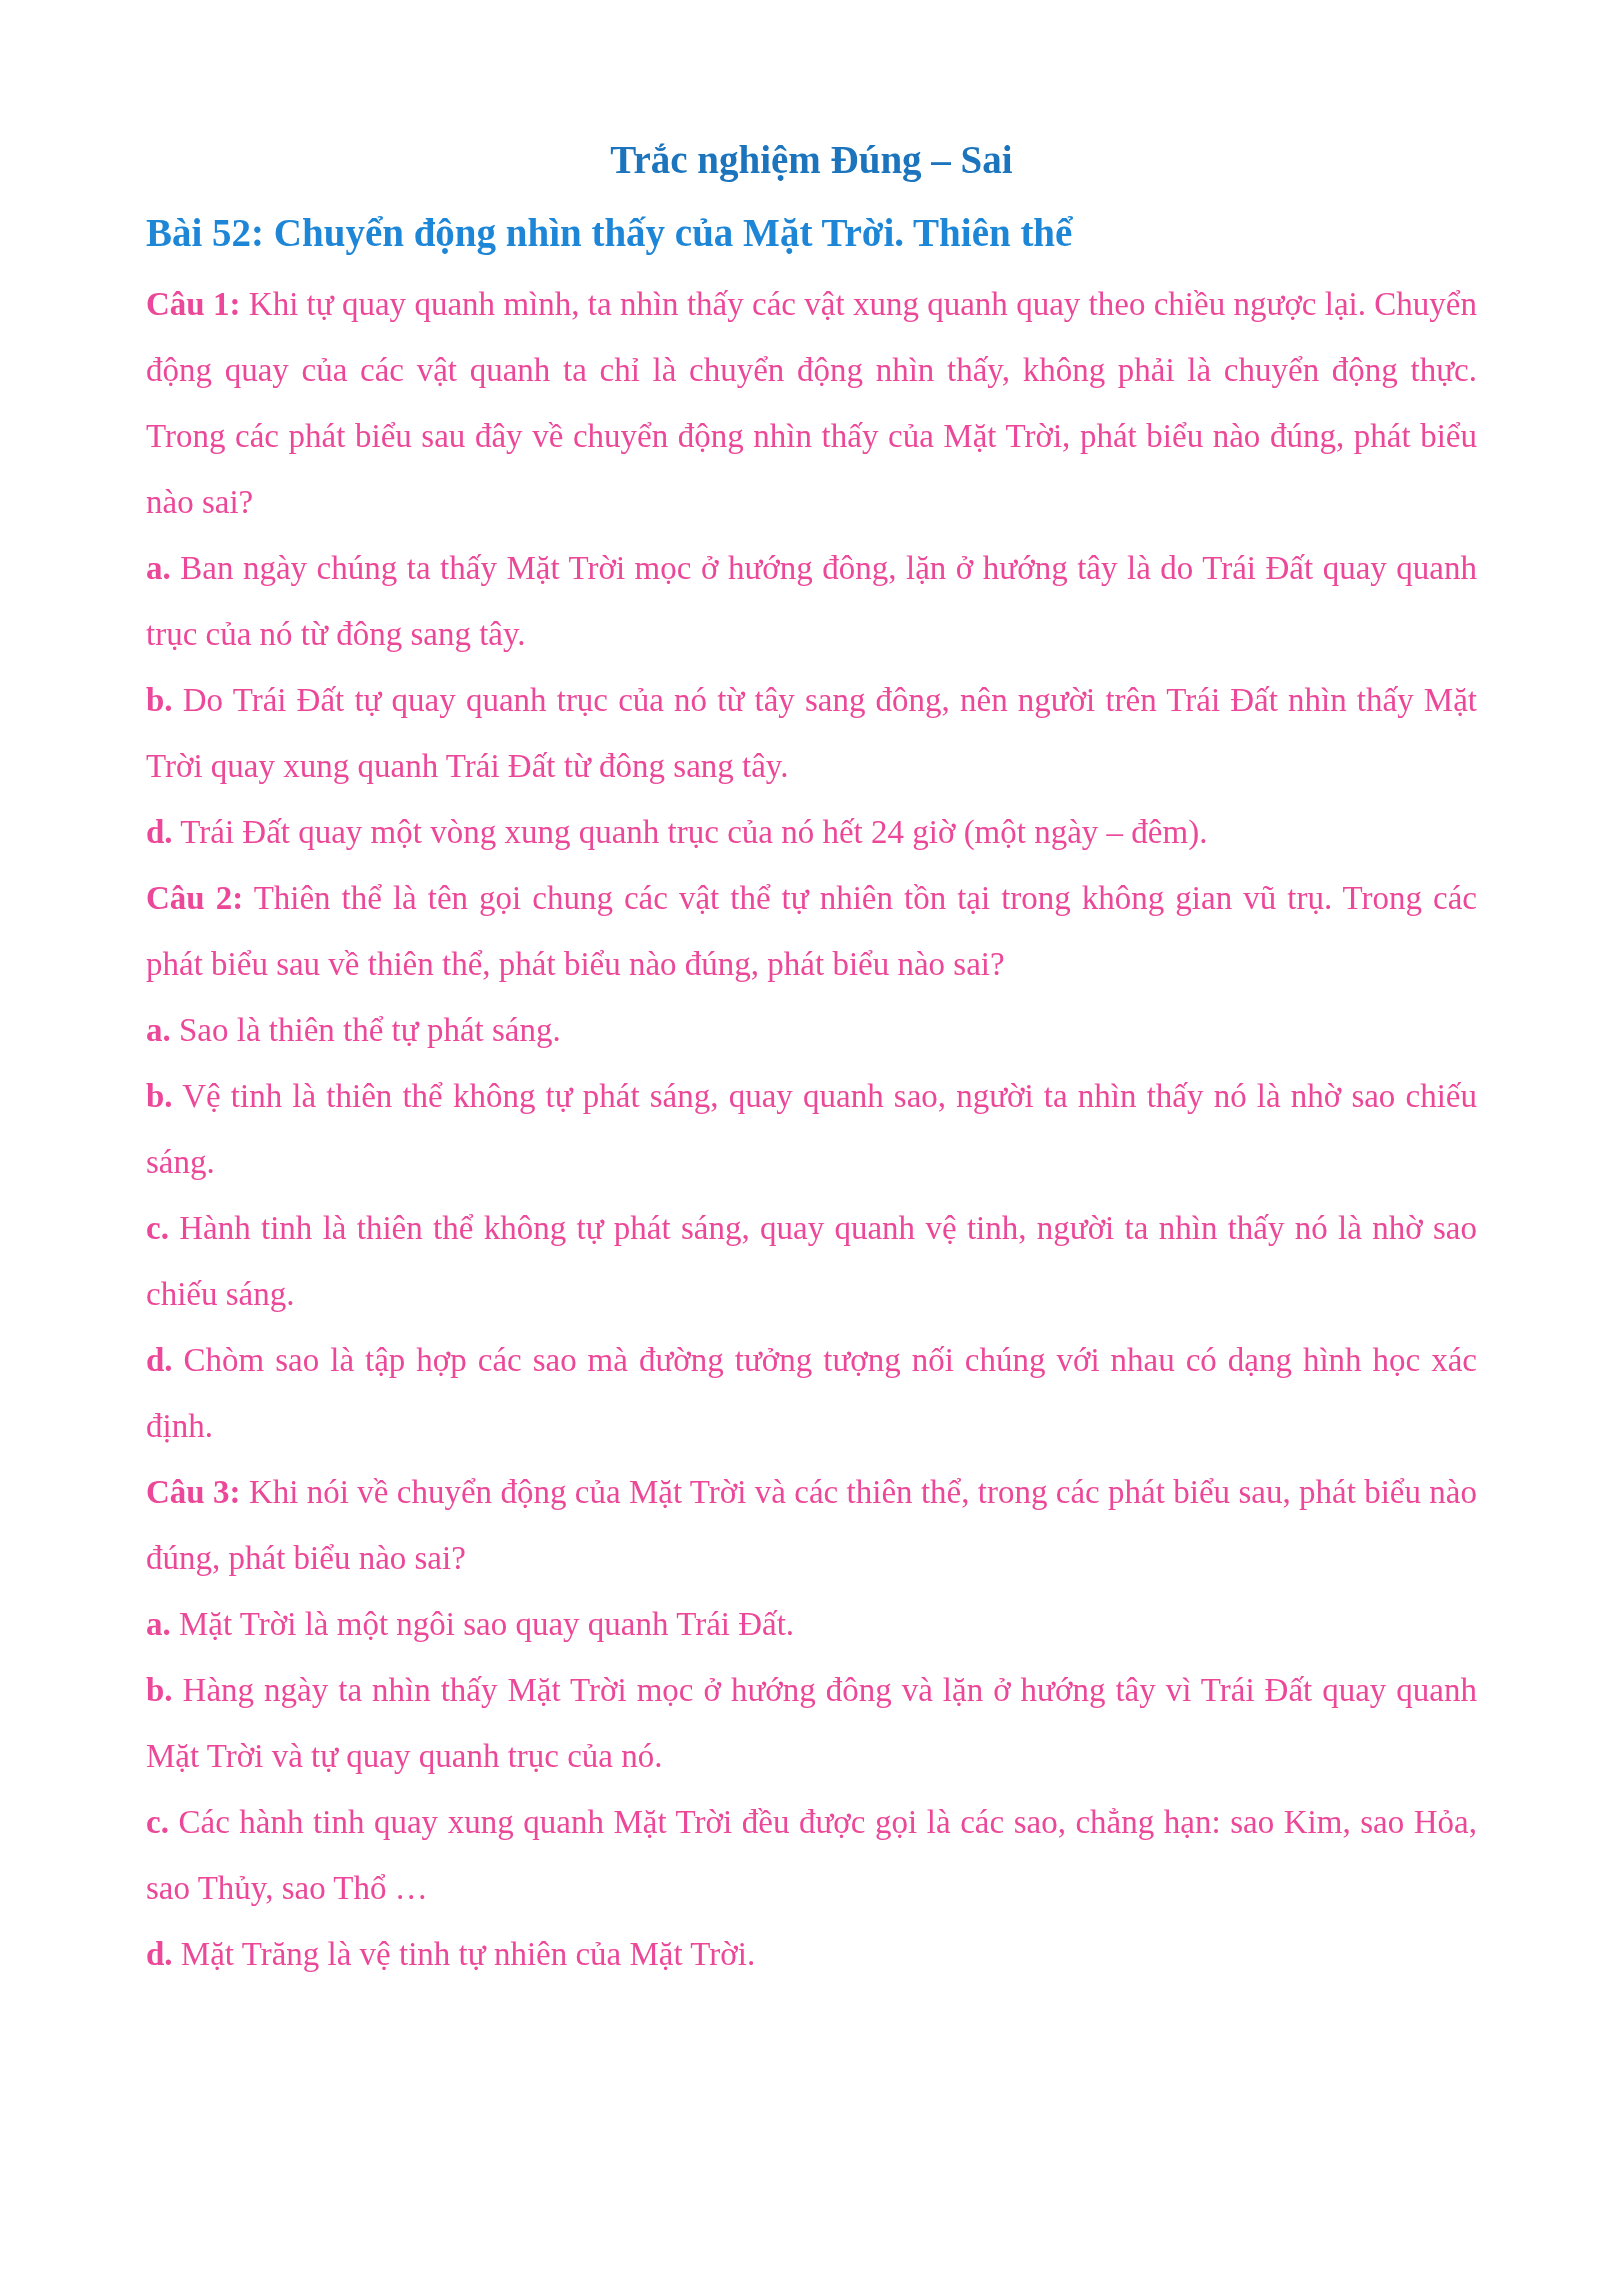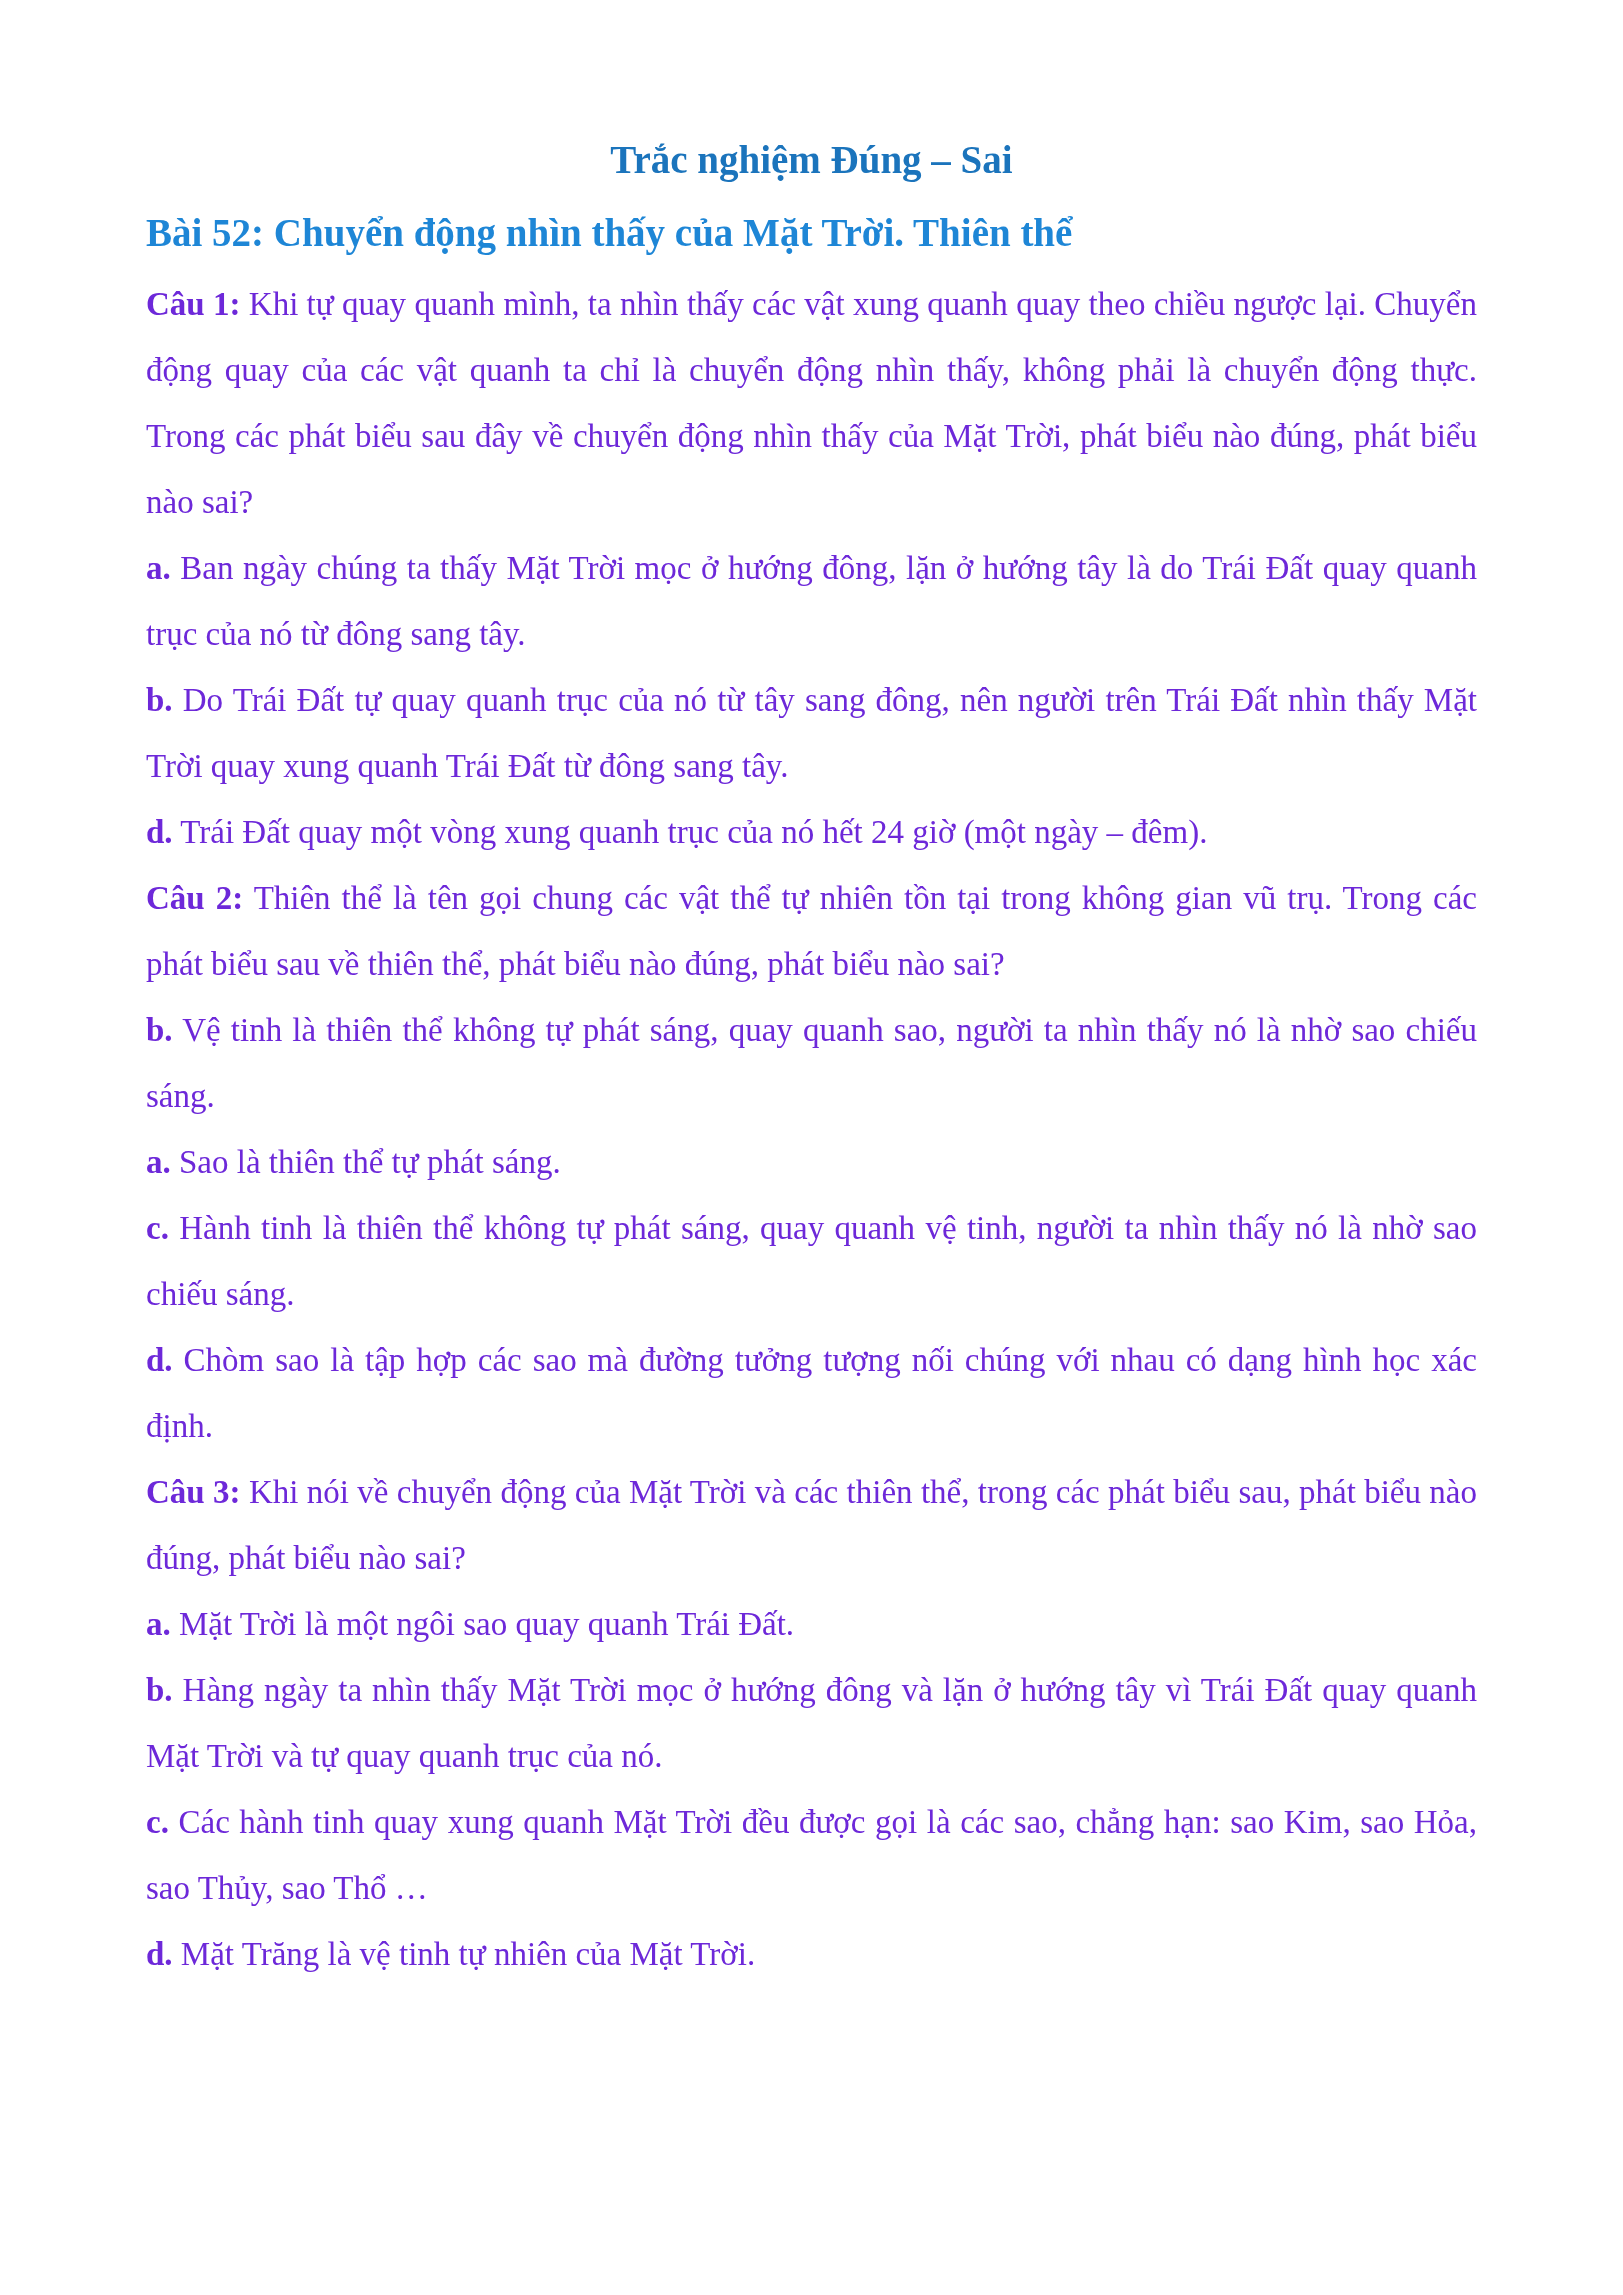--- a/index.html
+++ b/index.html
@@ -31,21 +31,21 @@
     color: #1e86d6;
   }
   .doc-body {
     margin-top: 12.6px;
   }
   .para {
     font-size: 33px;
     line-height: 2.0;
     text-align: justify;
     text-justify: inter-word;
-    color: #6d28d9;
+    color: #ec4899;
   }
   .lead {
     font-weight: bold;
   }
 </style>
 </head>
 <body>
 
 <div class="page">
 
@@ -58,23 +58,23 @@
 
     <p class="para"><span class="lead">a.</span> <span>Ban ngày chúng ta thấy Mặt Trời mọc ở hướng đông, lặn ở hướng tây là do Trái Đất quay quanh trục của nó từ đông sang tây.</span></p>
 
     <p class="para"><span class="lead">b.</span> <span>Do Trái Đất tự quay quanh trục của nó từ tây sang đông, nên người trên Trái Đất nhìn thấy Mặt Trời quay xung quanh Trái Đất từ đông sang tây.</span></p>
 
 
     <p class="para"><span class="lead">d.</span> <span>Trái Đất quay một vòng xung quanh trục của nó hết 24 giờ (một ngày – đêm).</span></p>
 
     <p class="para"><span class="lead">Câu 2:</span> <span>Thiên thể là tên gọi chung các vật thể tự nhiên tồn tại trong không gian vũ trụ. Trong các phát biểu sau về thiên thể, phát biểu nào đúng, phát biểu nào sai?</span></p>
 
+    <p class="para"><span class="lead">a.</span> <span>Sao là thiên thể tự phát sáng.</span></p>
+
     <p class="para"><span class="lead">b.</span> <span>Vệ tinh là thiên thể không tự phát sáng, quay quanh sao, người ta nhìn thấy nó là nhờ sao chiếu sáng.</span></p>
-
-    <p class="para"><span class="lead">a.</span> <span>Sao là thiên thể tự phát sáng.</span></p>
 
     <p class="para"><span class="lead">c.</span> <span>Hành tinh là thiên thể không tự phát sáng, quay quanh vệ tinh, người ta nhìn thấy nó là nhờ sao chiếu sáng.</span></p>
 
     <p class="para"><span class="lead">d.</span> <span>Chòm sao là tập hợp các sao mà đường tưởng tượng nối chúng với nhau có dạng hình học xác định.</span></p>
 
     <p class="para"><span class="lead">Câu 3:</span> <span>Khi nói về chuyển động của Mặt Trời và các thiên thể, trong các phát biểu sau, phát biểu nào đúng, phát biểu nào sai?</span></p>
 
     <p class="para"><span class="lead">a.</span> <span>Mặt Trời là một ngôi sao quay quanh Trái Đất.</span></p>
 
     <p class="para"><span class="lead">b.</span> <span>Hàng ngày ta nhìn thấy Mặt Trời mọc ở hướng đông và lặn ở hướng tây vì Trái Đất quay quanh Mặt Trời và tự quay quanh trục của nó.</span></p>

